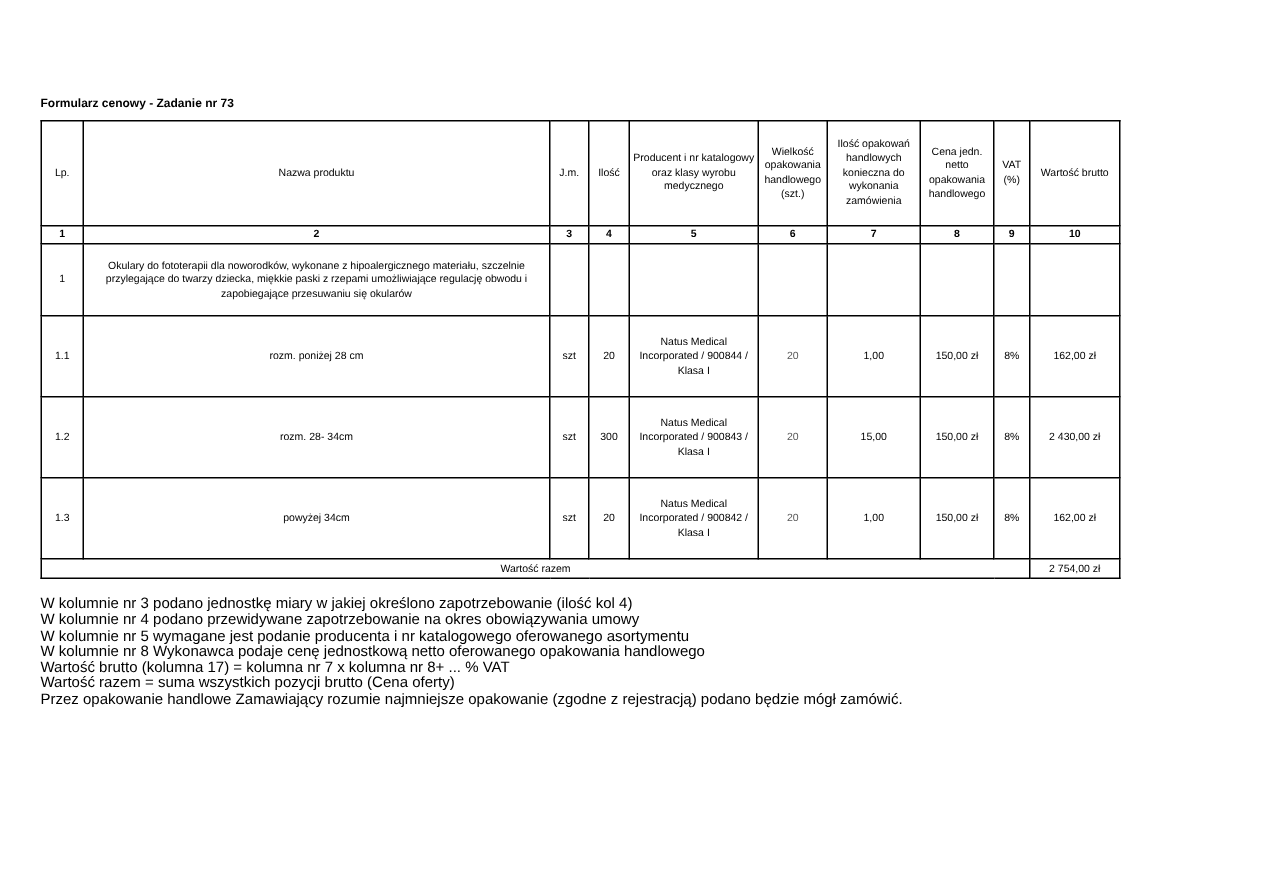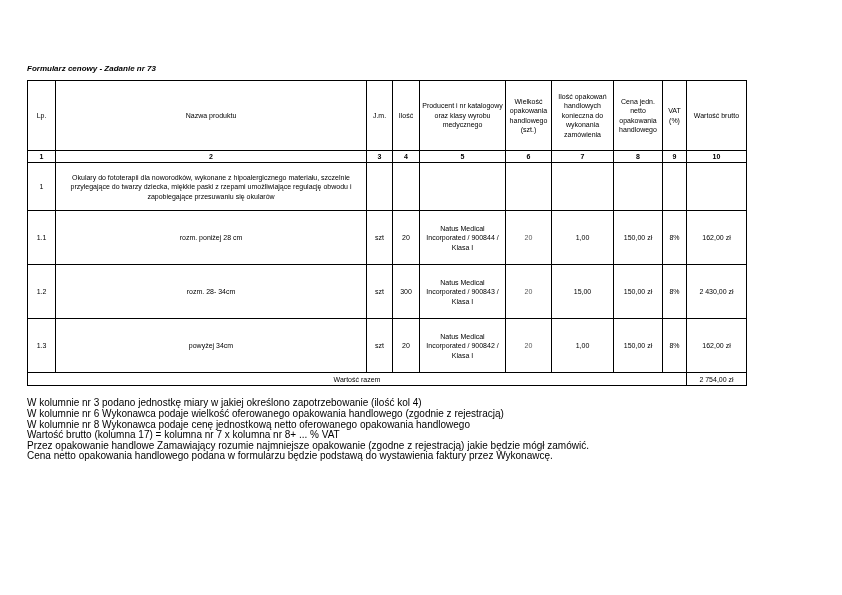--- a/index.html
+++ b/index.html
@@ -8,21 +8,20 @@
     background: #ffffff;
     font-family: "Liberation Sans", sans-serif;
     color: #000;
     overflow: hidden;
   }
   .page { padding: 64px 0 0 27px; }
   .title {
     font-size: 8px;
     font-weight: bold;
     margin-bottom: 7px;
-    font-style: italic;
   }
   table.price-table {
     border-collapse: collapse;
     table-layout: fixed;
     width: 719px;
   }
   table.price-table th, table.price-table td {
     border: 1px solid #000;
     font-size: 7px;
     font-weight: normal;
@@ -152,20 +151,21 @@
 
       <tr class="total-row">
         <td colspan="9" class="bold">Wartość razem</td>
         <td class="right bold">2 754,00 zł</td>
       </tr>
     </tbody>
   </table>
 
   <div class="footnotes">
     <div class="footnote">W kolumnie nr 3 podano jednostkę miary w jakiej określono zapotrzebowanie (ilość kol 4)</div>
-    <div class="footnote">W kolumnie nr 6 Wykonawca podaje wielkość oferowanego opakowania handlowego (zgodnie z rejestracją)</div>
+    <div class="footnote">W kolumnie nr 4 podano przewidywane zapotrzebowanie na okres obowiązywania umowy</div>
+    <div class="footnote">W kolumnie nr 5 wymagane jest podanie producenta i nr katalogowego oferowanego asortymentu</div>
     <div class="footnote">W kolumnie nr 8 Wykonawca podaje cenę jednostkową netto oferowanego opakowania handlowego</div>
     <div class="footnote">Wartość brutto (kolumna 17) = kolumna nr 7 x kolumna nr 8+ ... % VAT</div>
-    <div class="footnote">Przez opakowanie handlowe Zamawiający rozumie najmniejsze opakowanie (zgodne z rejestracją) jakie będzie mógł zamówić.</div>
-    <div class="footnote">Cena netto opakowania handlowego podana w formularzu będzie podstawą do wystawienia faktury przez Wykonawcę.</div>
+    <div class="footnote">Wartość razem = suma wszystkich pozycji  brutto (Cena oferty)</div>
+    <div class="footnote">Przez opakowanie handlowe Zamawiający rozumie najmniejsze opakowanie (zgodne z rejestracją) podano będzie mógł zamówić.</div>
   </div>
 
 </div>
 
 </body></html>

